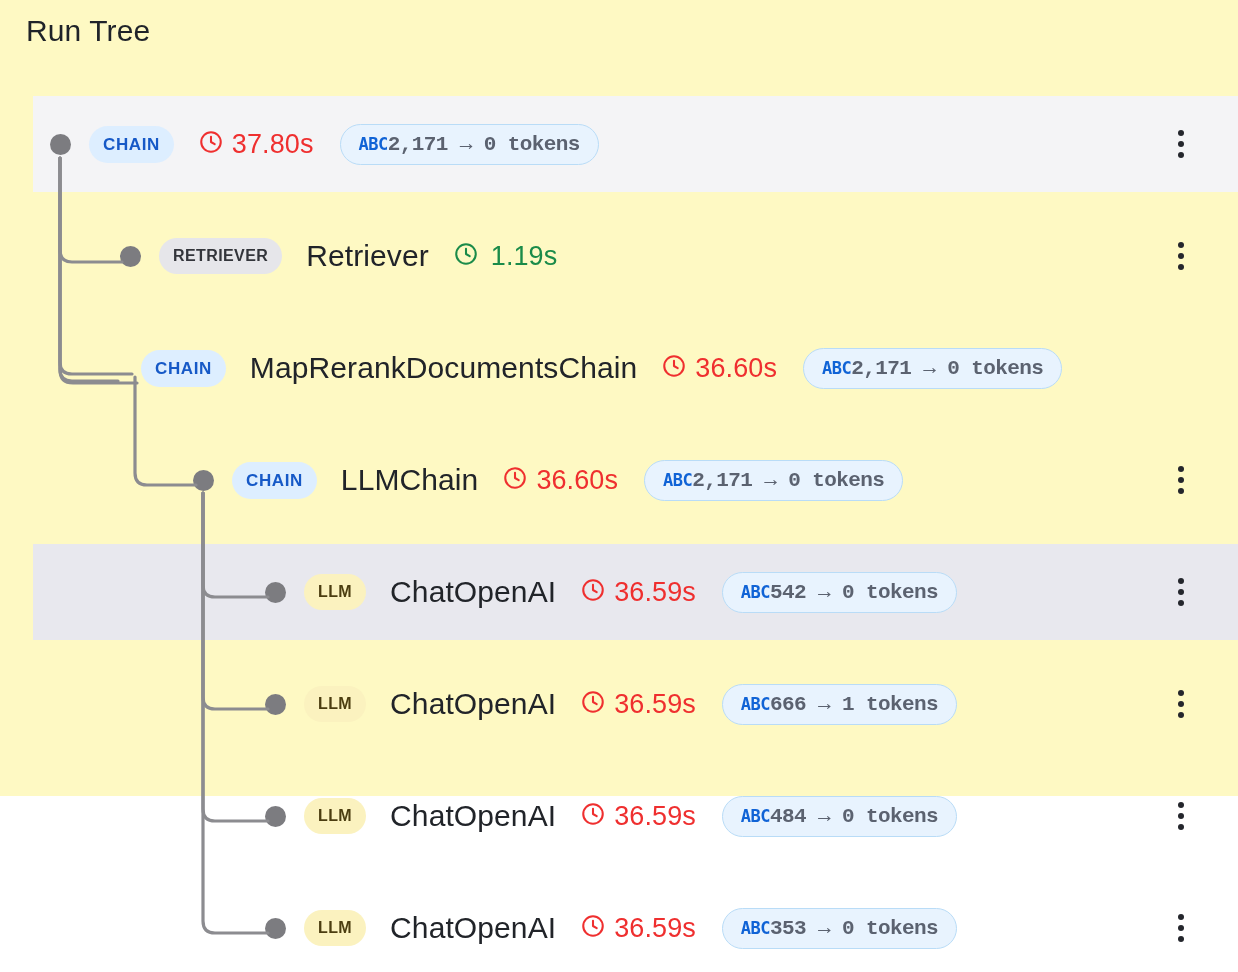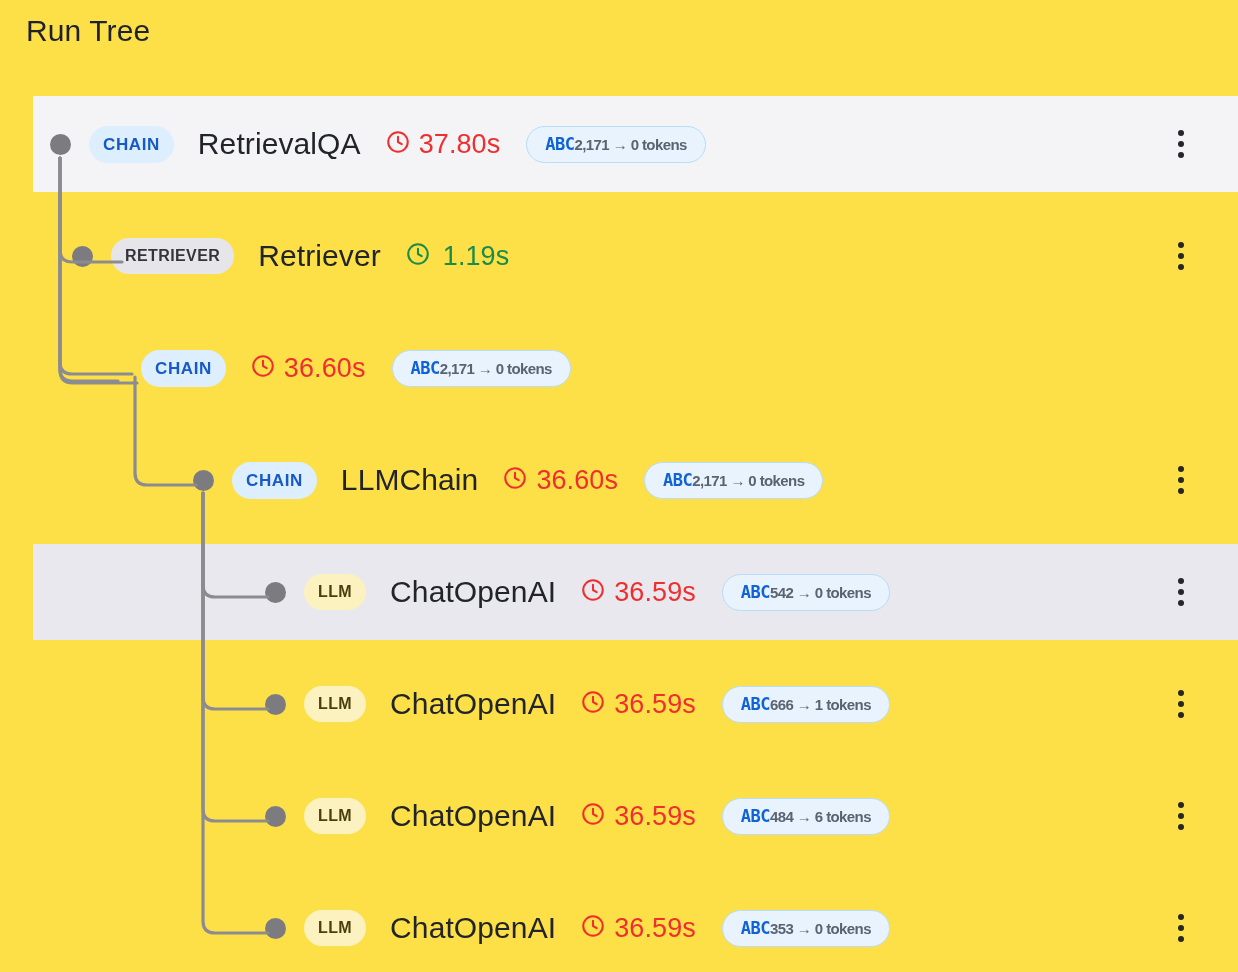--- a/index.html
+++ b/index.html
@@ -8,22 +8,22 @@
     width: 1238px;
     height: 972px;
     background: #ffffff;
     font-family: "Liberation Sans", sans-serif;
     overflow: hidden;
   }
 
   #app {
     position: relative;
     width: 1238px;
-    height: 972px;
-    background: #fde047;
+    height: 796px;
+    background: #fef9c3;
   }
 
   
   .panel-title {
     position: absolute;
     left: 26px;
     top: 14px;
     font-size: 30px;
     font-weight: 400;
     color: #1f2329;
@@ -149,22 +149,22 @@
   }
   .token-badge .abc {
     font-family: "DejaVu Sans Mono", monospace;
     font-size: 17px;
     font-weight: 700;
     color: #1063d6;
     letter-spacing: -0.5px;
     line-height: 1;
   }
   .token-badge .tk-text {
-    font-family: Liberation Sans, sans-serif;
-    font-size: 15px;
+    font-family: Liberation Mono, monospace;
+    font-size: 21px;
     font-weight: 700;
     color: #5b6270;
     letter-spacing: -0.6px;
     line-height: 1;
   }
 
   
   .kebab {
     position: absolute;
     width: 36px;
@@ -193,21 +193,20 @@
   <div class="panel-title">Run Tree</div>
 
   <div class="tree">
 
     <div id="rows-host">
         <div class="row" style="top: 0px; left: 0px; width: 1238px;">
           <div class="row-bg" style="background: rgb(244, 244, 246); left: 33px;"></div>
           <div class="row-inner" style="padding-left: 50px; gap: 0px;">
             <span class="node-dot"></span>
             <span class="type-badge chain" style="margin-left: 18px;">CHAIN</span>
-            <span class="run-name" style="margin-left: 24px;">RetrievalQA</span>
             <span class="duration slow" style="margin-left: 24px;">
               <span>
                 <svg width="26" height="26" viewBox="0 0 24 24" fill="none" stroke="#ef2f2f" stroke-width="1.9" stroke-linecap="round" stroke-linejoin="round">
                   <circle cx="12" cy="12" r="9"></circle>
                   <path d="M12 7.2 L12 12 L15.4 14"></path>
                 </svg>
               </span>
               <span>37.80s</span>
             </span>
             <span class="token-badge" style="margin-left: 26px;">
@@ -216,21 +215,21 @@
             </span>
           </div>
           <div class="kebab" style="left: 1163px; top: 26px;">
             <span></span>
             <span></span>
             <span></span>
           </div>
         </div>
         <div class="row" style="top: 112px; left: 0px; width: 1238px;">
           <div class="row-bg" style="background: transparent; left: 0px;"></div>
-          <div class="row-inner" style="padding-left: 72px; gap: 0px;">
+          <div class="row-inner" style="padding-left: 120px; gap: 0px;">
             <span class="node-dot"></span>
             <span class="type-badge retriever" style="margin-left: 18px;">RETRIEVER</span>
             <span class="run-name" style="margin-left: 24px;">Retriever</span>
             <span class="duration fast" style="margin-left: 24px; gap: 12px;">
               <span>
                 <svg width="26" height="26" viewBox="0 0 24 24" fill="none" stroke="#1a8b49" stroke-width="1.9" stroke-linecap="round" stroke-linejoin="round">
                   <circle cx="12" cy="12" r="9"></circle>
                   <path d="M12 7.2 L12 12 L15.4 14"></path>
                 </svg>
               </span>
@@ -241,20 +240,21 @@
             <span></span>
             <span></span>
             <span></span>
           </div>
         </div>
         <div class="row" style="top: 224px; left: 0px; width: 1238px;">
           <div class="row-bg" style="background: transparent; left: 0px;"></div>
           <div class="row-inner" style="padding-left: 120px; gap: 0px;">
             <span class="node-dot hidden"></span>
             <span class="type-badge chain" style="margin-left: 0px;">CHAIN</span>
+            <span class="run-name" style="margin-left: 24px;">MapRerankDocumentsChain</span>
             <span class="duration slow" style="margin-left: 24px;">
               <span>
                 <svg width="26" height="26" viewBox="0 0 24 24" fill="none" stroke="#ef2f2f" stroke-width="1.9" stroke-linecap="round" stroke-linejoin="round">
                   <circle cx="12" cy="12" r="9"></circle>
                   <path d="M12 7.2 L12 12 L15.4 14"></path>
                 </svg>
               </span>
               <span>36.60s</span>
             </span>
             <span class="token-badge" style="margin-left: 26px;">
@@ -351,21 +351,21 @@
               <span>
                 <svg width="26" height="26" viewBox="0 0 24 24" fill="none" stroke="#ef2f2f" stroke-width="1.9" stroke-linecap="round" stroke-linejoin="round">
                   <circle cx="12" cy="12" r="9"></circle>
                   <path d="M12 7.2 L12 12 L15.4 14"></path>
                 </svg>
               </span>
               <span>36.59s</span>
             </span>
             <span class="token-badge" style="margin-left: 26px;">
               <span class="abc">ABC</span>
-              <span class="tk-text">484 → 6 tokens</span>
+              <span class="tk-text">484 → 0 tokens</span>
             </span>
           </div>
           <div class="kebab" style="left: 1163px; top: 26px;">
             <span></span>
             <span></span>
             <span></span>
           </div>
         </div>
         <div class="row" style="top: 784px; left: 0px; width: 1238px;">
           <div class="row-bg" style="background: transparent; left: 0px;"></div>

